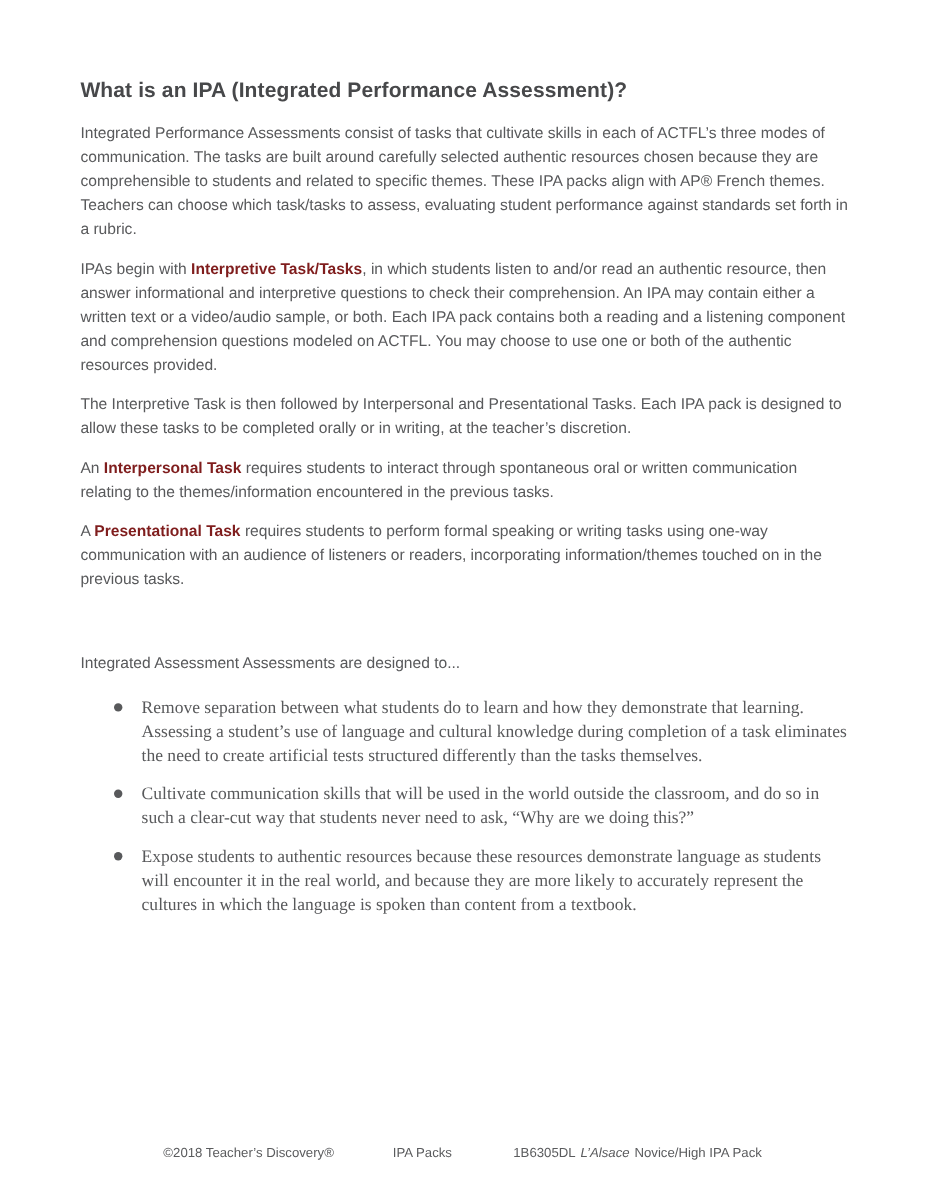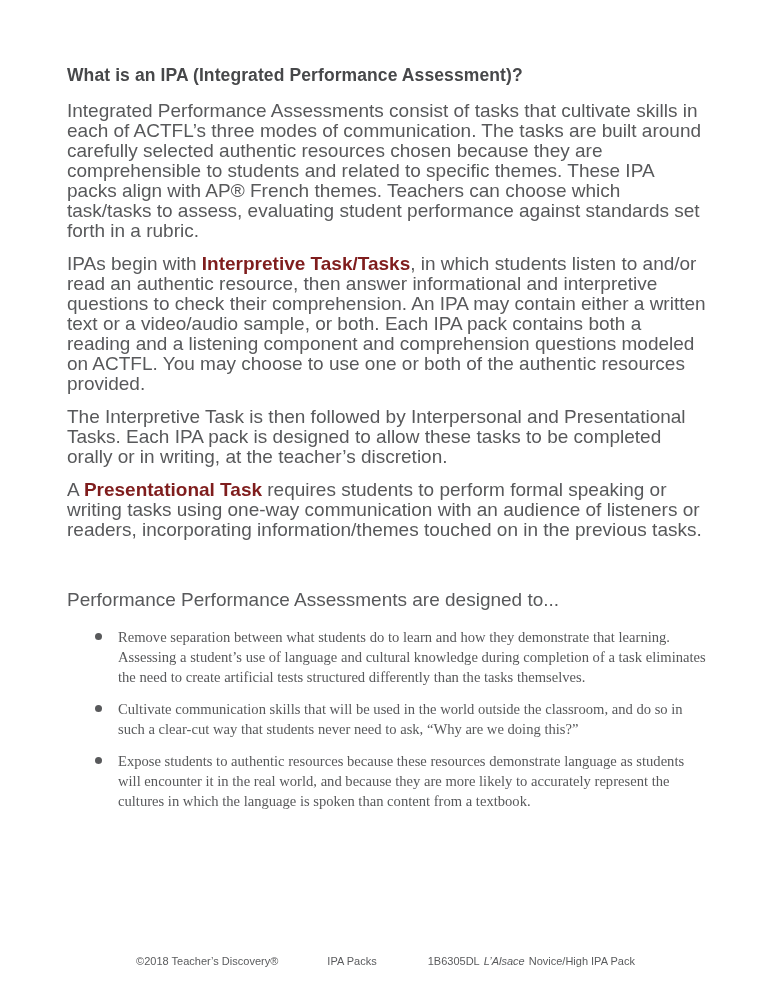--- a/index.html
+++ b/index.html
@@ -17,21 +17,21 @@
   }
   h1 {
     font-size: 17.5px;
     line-height: 22px;
     font-weight: bold;
     color: #47484a;
     letter-spacing: 0.1px;
     margin: 0 0 15px 0;
   }
   p {
-    font-size: 19px;
+    font-size: 13px;
     line-height: 20px;
     margin: 0 0 13px 0;
   }
   strong.term { font-weight: bold; color: #7f1d1d; }
   .section-why { margin-top: 50px; }
   ul.bullets {
     list-style: none;
     margin: 17px 0 0 0;
     padding: 0 0 0 28px;
     font-family: Liberation Serif, serif;
@@ -74,27 +74,28 @@
 
   <section>
     <h1>What is an IPA (Integrated Performance Assessment)?</h1>
 
     <p>Integrated Performance Assessments consist of tasks that cultivate skills in each of ACTFL’s three modes of communication. The tasks are built around carefully selected authentic resources chosen because they are comprehensible to students and related to specific themes. These IPA packs align with AP® French themes. Teachers can choose which task/tasks to assess, evaluating student performance against standards set forth in a rubric.</p>
 
     <p><span>IPAs begin with </span><strong class="term">Interpretive Task/Tasks</strong><span>, in which students listen to and/or read an authentic resource, then answer informational and interpretive questions to check their comprehension. An IPA may contain either a written text or a video/audio sample, or both. Each IPA pack contains both a reading and a listening component and comprehension questions modeled on ACTFL. You may choose to use one or both of the authentic resources provided.</span></p>
 
     <p>The Interpretive Task is then followed by Interpersonal and Presentational Tasks. Each IPA pack is designed to allow these tasks to be completed orally or in writing, at the teacher’s discretion.</p>
 
+    <p><span>An </span><strong class="term">Interpersonal Task</strong><span> requires students to interact through spontaneous oral or written communication relating to the themes/information encountered in the previous tasks.</span></p>
 
     <p><span>A </span><strong class="term">Presentational Task</strong><span> requires students to perform formal speaking or writing tasks using one-way communication with an audience of listeners or readers, incorporating information/themes touched on in the previous tasks.</span></p>
   </section>
 
   <section class="section-why">
 
-    <p>Performance Performance Assessments are designed to...</p>
+    <p>Integrated Assessment Assessments are designed to...</p>
 
     <ul class="bullets">
       <li>
         <span class="bullet-dot"></span>
         <span>Remove separation between what students do to learn and how they demonstrate that learning. Assessing a student’s use of language and cultural knowledge during completion of a task eliminates the need to create artificial tests structured differently than the tasks themselves.</span>
       </li>
       <li>
         <span class="bullet-dot"></span>
         <span>Cultivate communication skills that will be used in the world outside the classroom, and do so in such a clear-cut way that students never need to ask, “Why are we doing this?”</span>
       </li>

